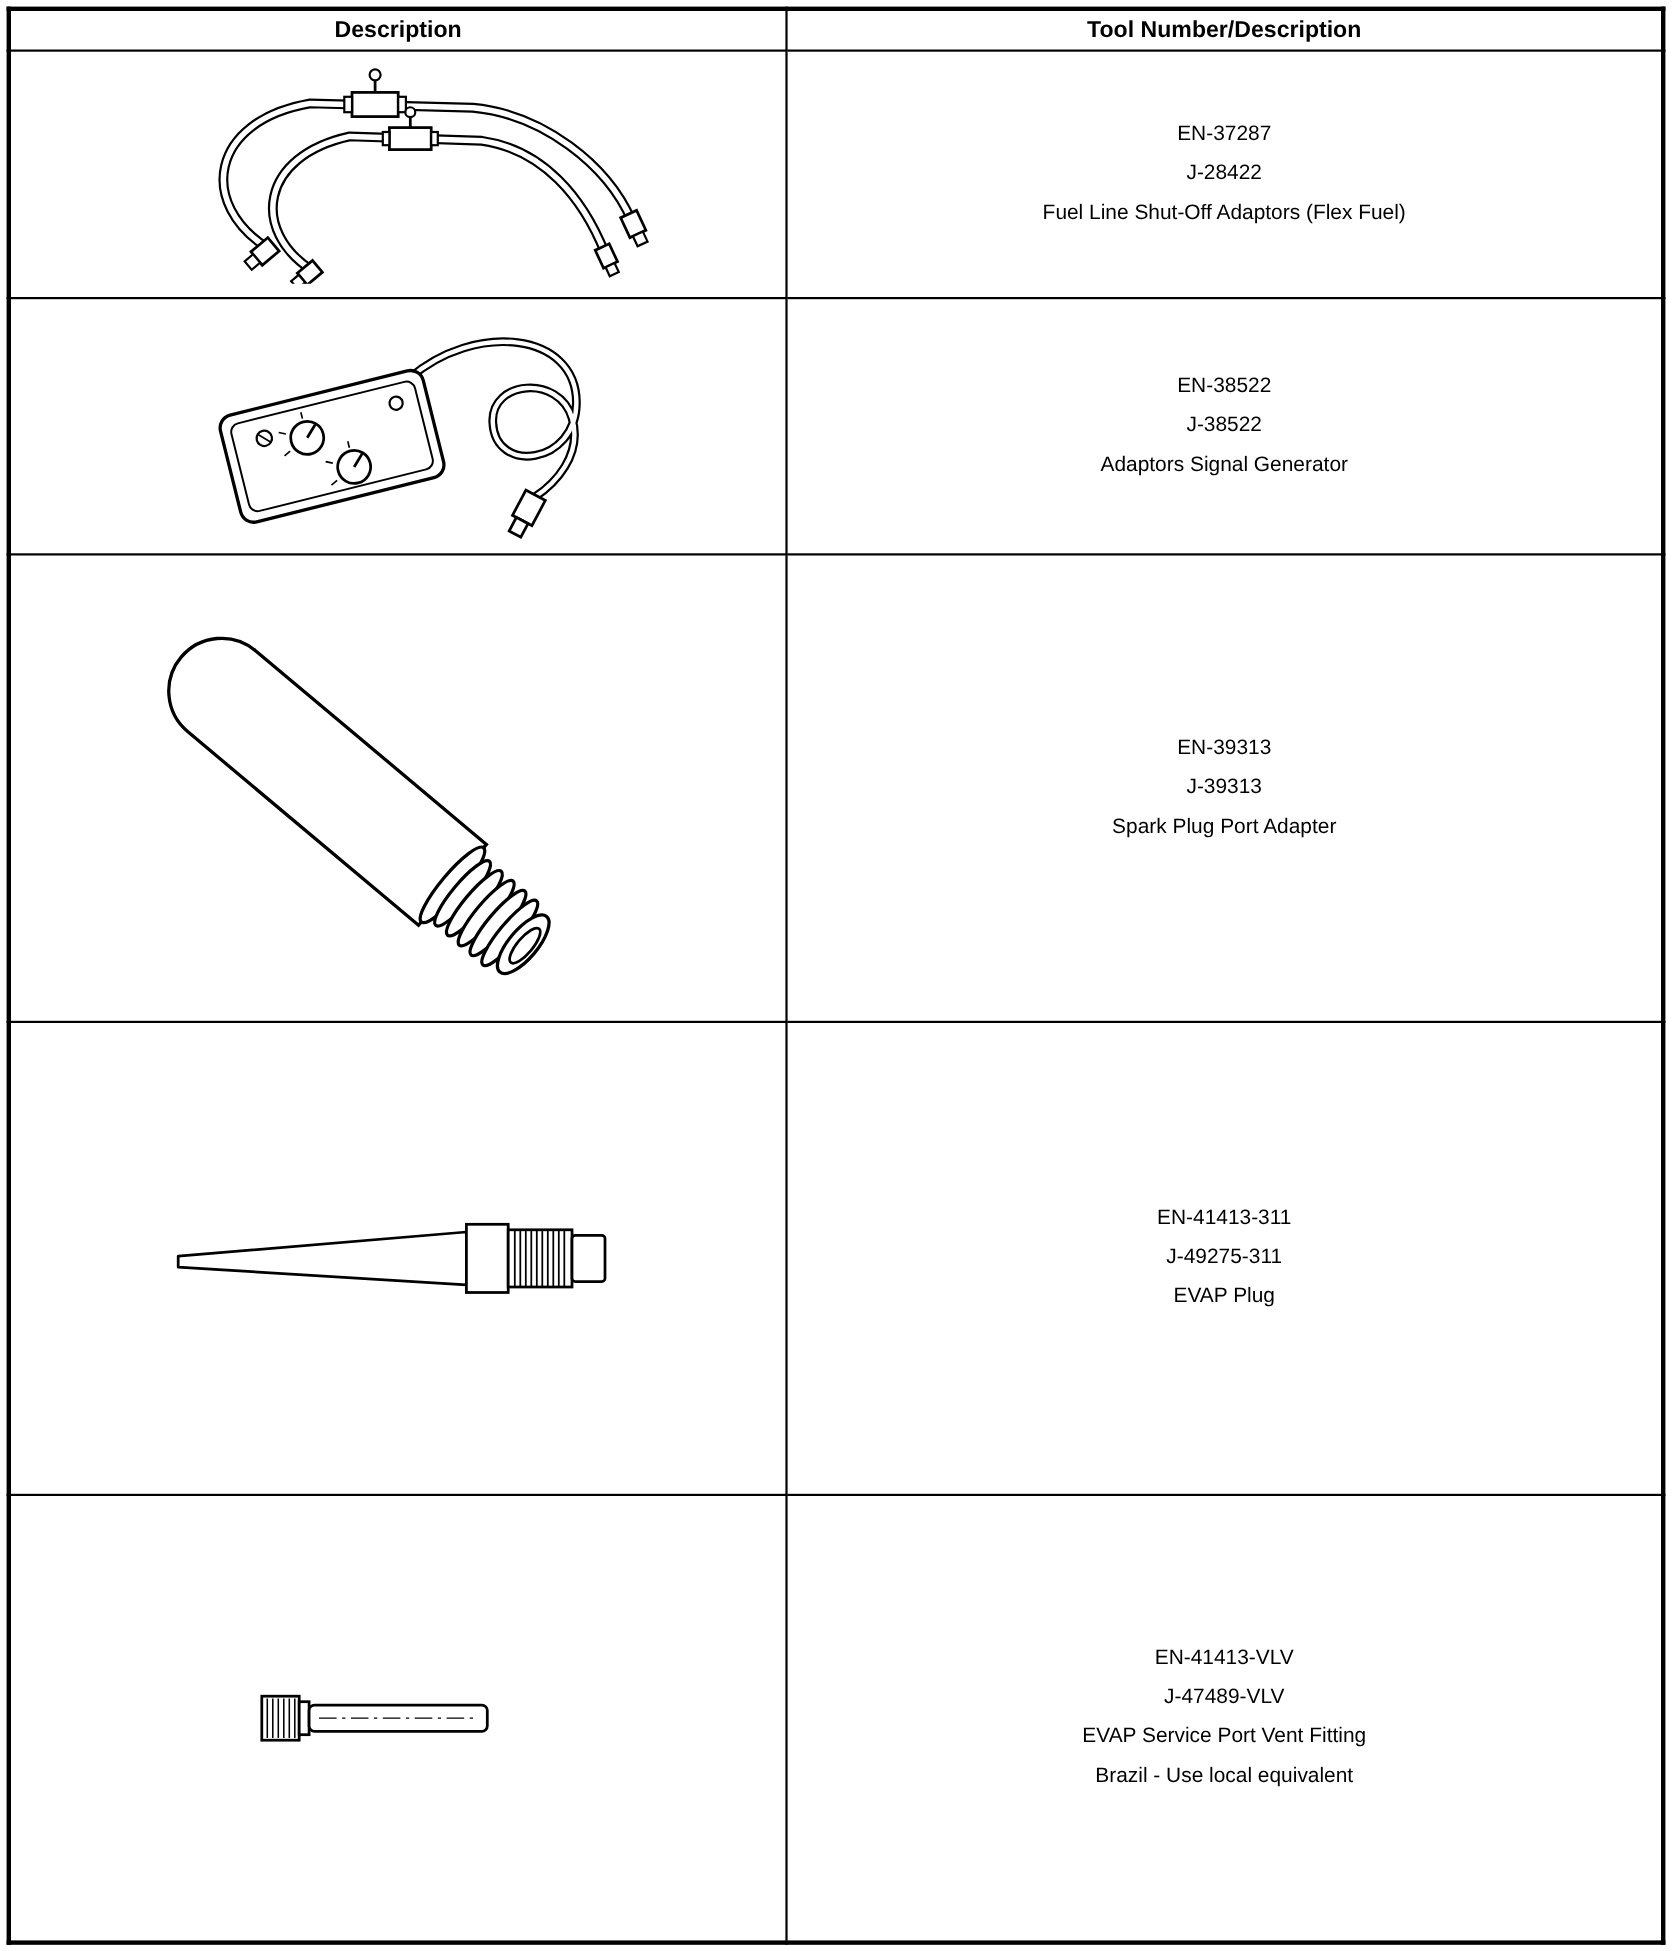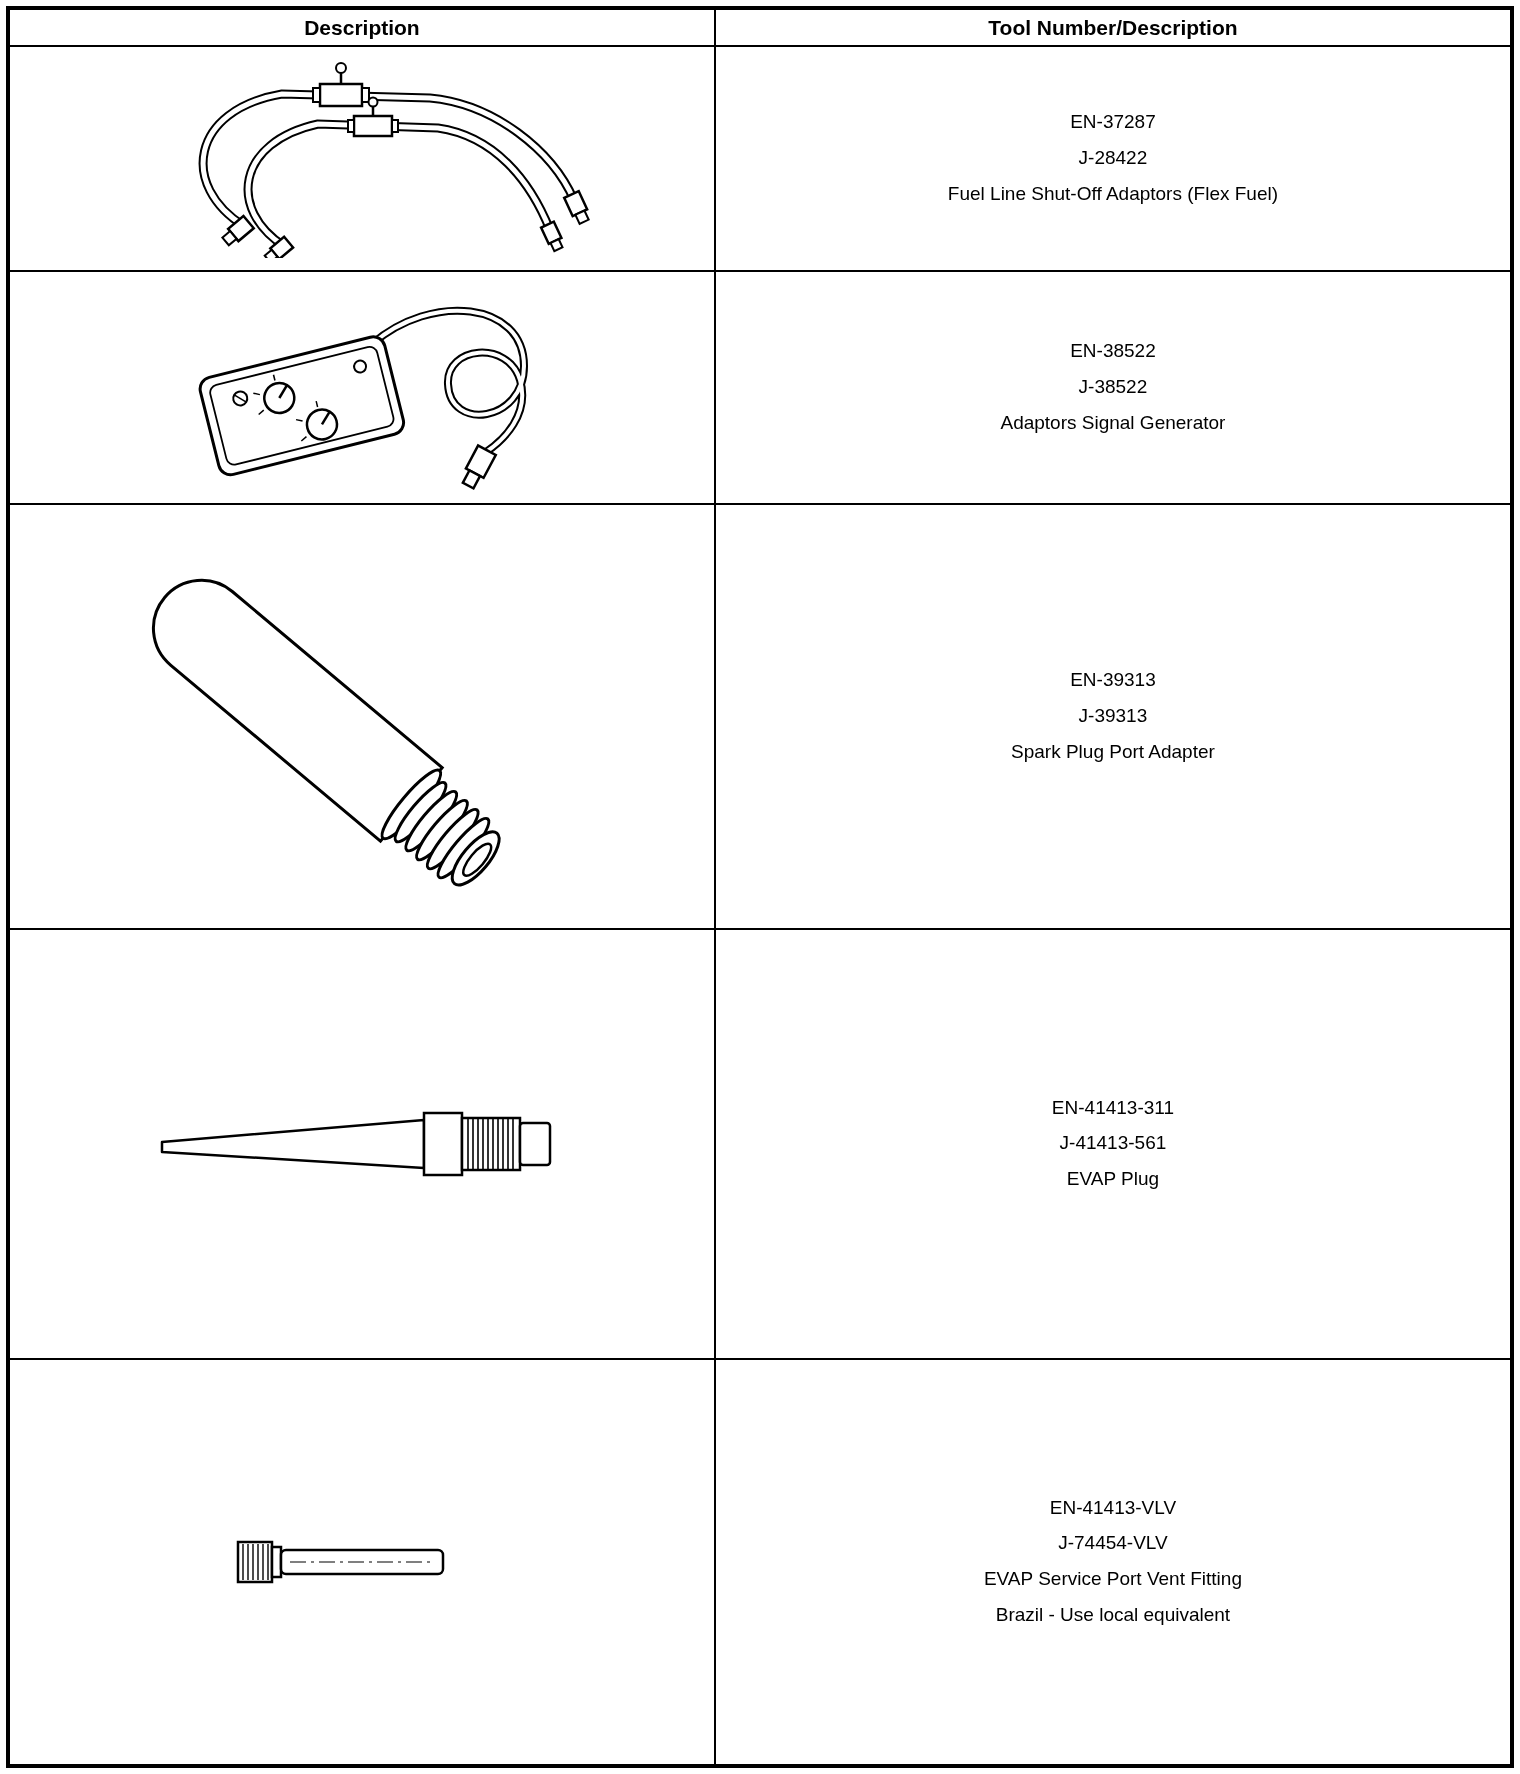--- a/index.html
+++ b/index.html
@@ -203,21 +203,21 @@
               <line x1="351" y1="24" x2="351" y2="76"></line>
               <line x1="356" y1="24" x2="356" y2="76"></line>
               <line x1="361" y1="24" x2="361" y2="76"></line>
             </g>
 
             <rect class="shape" stroke-width="2.5" x="368" y="29" width="30" height="42" rx="3"></rect>
           </svg>
         </td>
         <td class="desc-cell">
           <p>EN-41413-311</p>
-          <p>J-41413-561</p>
+          <p>J-49275-311</p>
           <p>EVAP Plug</p>
         </td>
       </tr>
 
       <tr class="row-5">
         <td class="ill-cell">
           <svg width="260" height="56" viewBox="0 0 260 56">
 
             <rect class="shape" stroke-width="2.5" x="6" y="8" width="34" height="40"></rect>
             <g class="ln" stroke-width="1.4">
@@ -231,21 +231,21 @@
 
             <rect class="shape" stroke-width="2.5" x="40" y="13" width="9" height="30"></rect>
 
             <rect class="shape" stroke-width="2.5" x="49" y="16" width="162" height="24" rx="5"></rect>
 
             <line class="ln" stroke-width="1.2" stroke-dasharray="16 5 3 5" x1="58" y1="28" x2="202" y2="28"></line>
           </svg>
         </td>
         <td class="desc-cell">
           <p>EN-41413-VLV</p>
-          <p>J-74454-VLV</p>
+          <p>J-47489-VLV</p>
           <p>EVAP Service Port Vent Fitting</p>
           <p>Brazil - Use local equivalent</p>
         </td>
       </tr>
 
     </tbody>
   </table>
 </div>
 
 </body></html>

